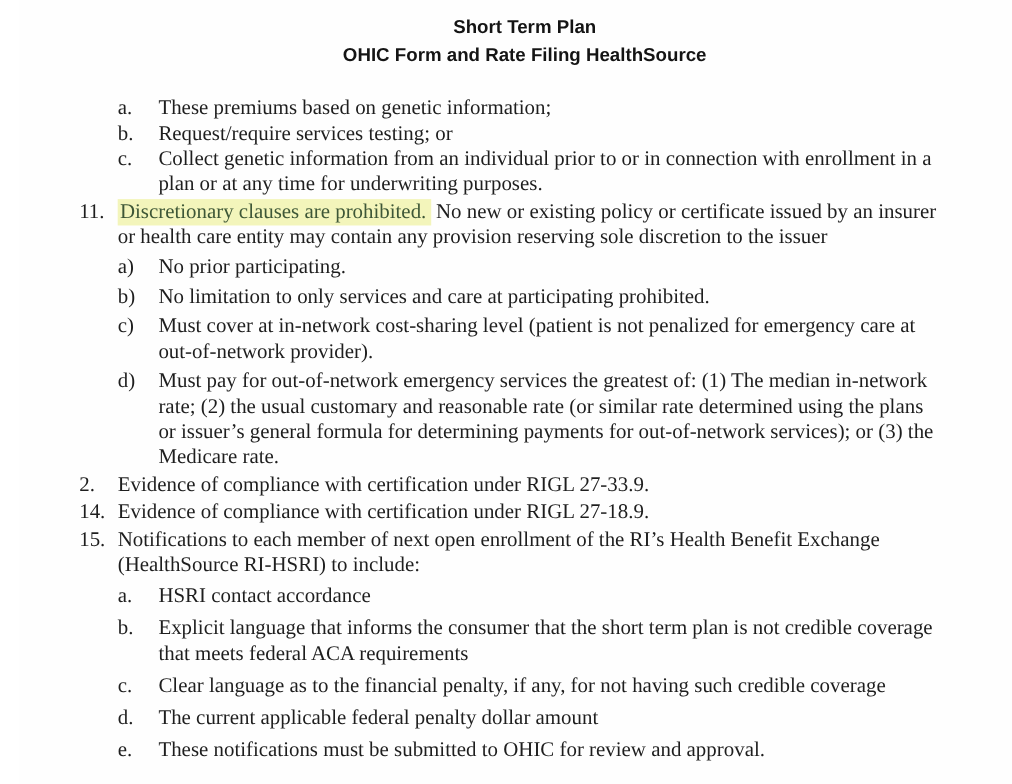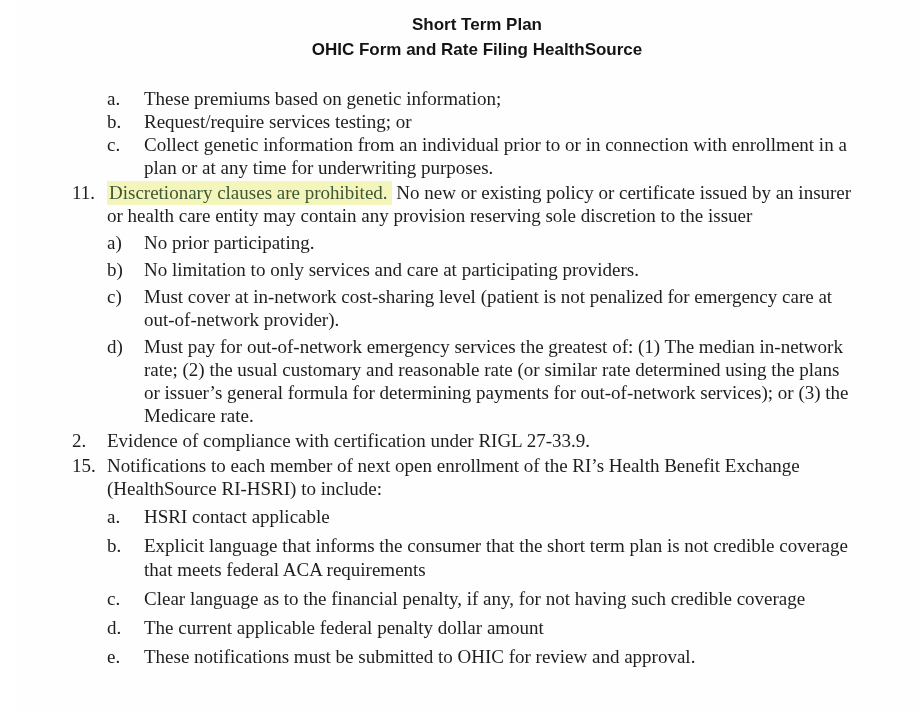--- a/index.html
+++ b/index.html
@@ -83,41 +83,45 @@
       <div class="item num">
         <div class="label">11.</div>
         <div class="text"><span class="hl">Discretionary clauses are prohibited.</span><span> No new or existing policy or certificate issued by an insurer<br>or health care entity may contain any provision reserving sole discretion to the issuer</span></div>
       </div>
       <div class="item sub-paren">
         <div class="label">a)</div>
         <div class="text"><span>No prior participating.</span></div>
       </div>
       <div class="item sub-paren">
         <div class="label">b)</div>
-        <div class="text"><span>No limitation to only services and care at participating providers.</span></div>
+        <div class="text"><span>No limitation to only services and care at participating prohibited.</span></div>
       </div>
       <div class="item sub-paren">
         <div class="label">c)</div>
         <div class="text"><span>Must cover at in-network cost-sharing level (patient is not penalized for emergency care at<br>out-of-network provider).</span></div>
       </div>
       <div class="item sub-paren">
         <div class="label">d)</div>
         <div class="text"><span>Must pay for out-of-network emergency services the greatest of: (1) The median in-network<br>rate; (2) the usual customary and reasonable rate (or similar rate determined using the plans<br>or issuer’s general formula for determining payments for out-of-network services); or (3) the<br>Medicare rate.</span></div>
       </div>
       <div class="item num">
         <div class="label">2.</div>
         <div class="text"><span>Evidence of compliance with certification under RIGL 27-33.9.</span></div>
       </div>
       <div class="item num">
+        <div class="label">14.</div>
+        <div class="text"><span>Evidence of compliance with certification under RIGL 27-18.9.</span></div>
+      </div>
+      <div class="item num">
         <div class="label">15.</div>
         <div class="text"><span>Notifications to each member of next open enrollment of the RI’s Health Benefit Exchange<br>(HealthSource RI-HSRI) to include:</span></div>
       </div>
       <div class="item sub-dot">
         <div class="label">a.</div>
-        <div class="text"><span>HSRI contact applicable</span></div>
+        <div class="text"><span>HSRI contact accordance</span></div>
       </div>
       <div class="item sub-dot">
         <div class="label">b.</div>
         <div class="text"><span>Explicit language that informs the consumer that the short term plan is not credible coverage<br>that meets federal ACA requirements</span></div>
       </div>
       <div class="item sub-dot">
         <div class="label">c.</div>
         <div class="text"><span>Clear language as to the financial penalty, if any, for not having such credible coverage</span></div>
       </div>
       <div class="item sub-dot">

